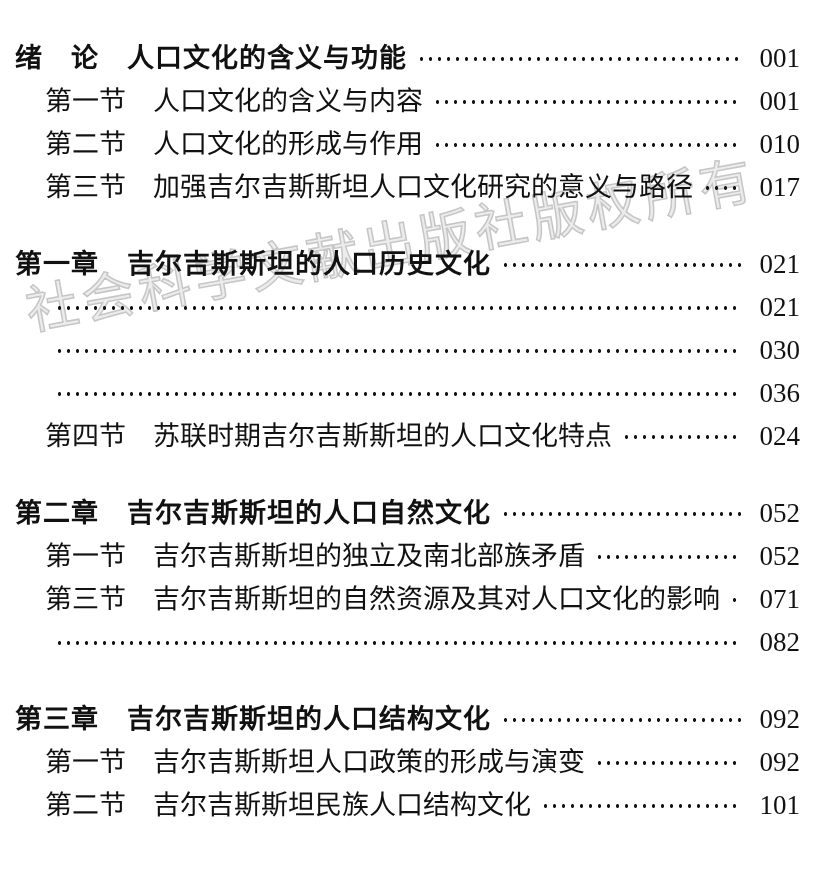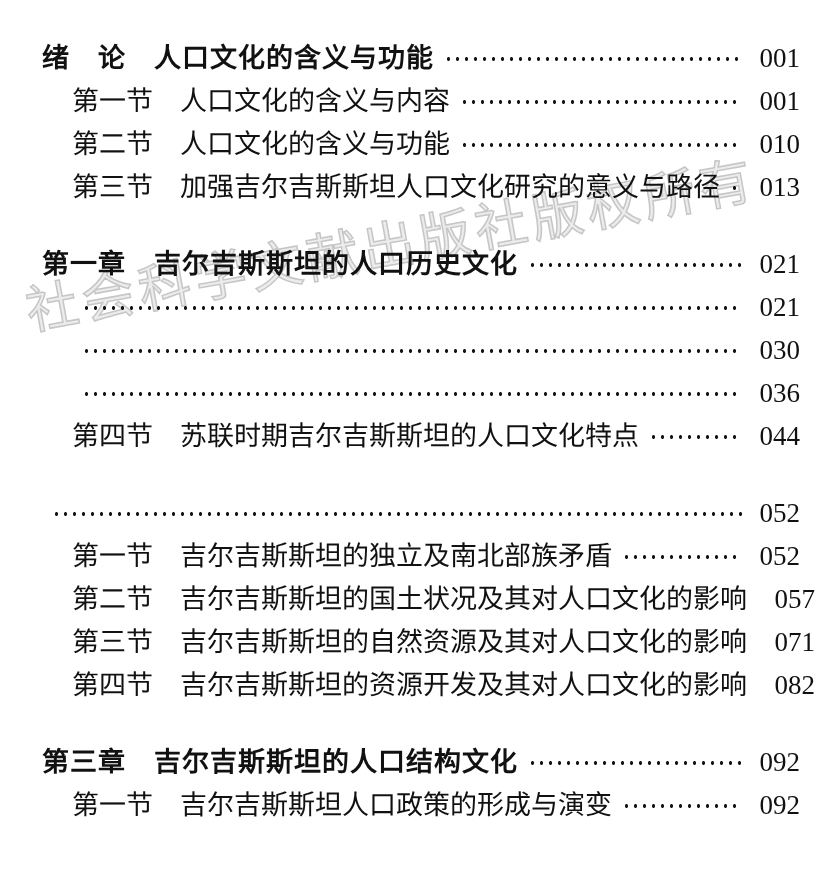--- a/index.html
+++ b/index.html
@@ -28,21 +28,21 @@
     color: #ececec;
     -webkit-text-stroke: 1.5px #c6c6c6;
     transform: rotate(-10.3deg);
     transform-origin: 0 50%;
     pointer-events: none;
     user-select: none;
   }
   .toc {
     position: relative;
     z-index: 1;
-    padding: 37px 28px 0 42px;
+    padding: 37px 28px 0 15px;
   }
   .row {
     display: flex;
     align-items: center;
     height: 43px;
     white-space: nowrap;
   }
   .row.gap {
     margin-top: 34px;
   }
@@ -99,29 +99,29 @@
       <span class="pagenum">001</span>
     </div>
 
     <div class="row section">
       <span class="title">第一节　人口文化的含义与内容</span>
       <span class="leader"></span>
       <span class="pagenum">001</span>
     </div>
 
     <div class="row section">
-      <span class="title">第二节　人口文化的含义与功能</span>
+      <span class="title">第二节　人口文化的形成与作用</span>
       <span class="leader"></span>
       <span class="pagenum">010</span>
     </div>
 
     <div class="row section">
       <span class="title">第三节　加强吉尔吉斯斯坦人口文化研究的意义与路径</span>
       <span class="leader"></span>
-      <span class="pagenum">013</span>
+      <span class="pagenum">017</span>
     </div>
 
     <div class="row chapter gap">
       <span class="title">第一章　吉尔吉斯斯坦的人口历史文化</span>
       <span class="leader"></span>
       <span class="pagenum">021</span>
     </div>
 
     <div class="row section">
       <span class="leader"></span>
@@ -134,59 +134,59 @@
     </div>
 
     <div class="row section">
       <span class="leader"></span>
       <span class="pagenum">036</span>
     </div>
 
     <div class="row section">
       <span class="title">第四节　苏联时期吉尔吉斯斯坦的人口文化特点</span>
       <span class="leader"></span>
-      <span class="pagenum">044</span>
+      <span class="pagenum">024</span>
     </div>
 
     <div class="row chapter gap">
+      <span class="title">第二章　吉尔吉斯斯坦的人口自然文化</span>
       <span class="leader"></span>
       <span class="pagenum">052</span>
     </div>
 
     <div class="row section">
       <span class="title">第一节　吉尔吉斯斯坦的独立及南北部族矛盾</span>
       <span class="leader"></span>
       <span class="pagenum">052</span>
     </div>
 
-    <div class="row section">
-      <span class="title">第二节　吉尔吉斯斯坦的国土状况及其对人口文化的影响</span>
-      <span class="leader"></span>
-      <span class="pagenum">057</span>
-    </div>
 
     <div class="row section">
       <span class="title">第三节　吉尔吉斯斯坦的自然资源及其对人口文化的影响</span>
       <span class="leader"></span>
       <span class="pagenum">071</span>
     </div>
 
     <div class="row section">
-      <span class="title">第四节　吉尔吉斯斯坦的资源开发及其对人口文化的影响</span>
       <span class="leader"></span>
       <span class="pagenum">082</span>
     </div>
 
     <div class="row chapter gap">
       <span class="title">第三章　吉尔吉斯斯坦的人口结构文化</span>
       <span class="leader"></span>
       <span class="pagenum">092</span>
     </div>
 
     <div class="row section">
       <span class="title">第一节　吉尔吉斯斯坦人口政策的形成与演变</span>
       <span class="leader"></span>
       <span class="pagenum">092</span>
     </div>
 
+    <div class="row section">
+      <span class="title">第二节　吉尔吉斯斯坦民族人口结构文化</span>
+      <span class="leader"></span>
+      <span class="pagenum">101</span>
+    </div>
 
   </div>
 </main>
 
 </body></html>

